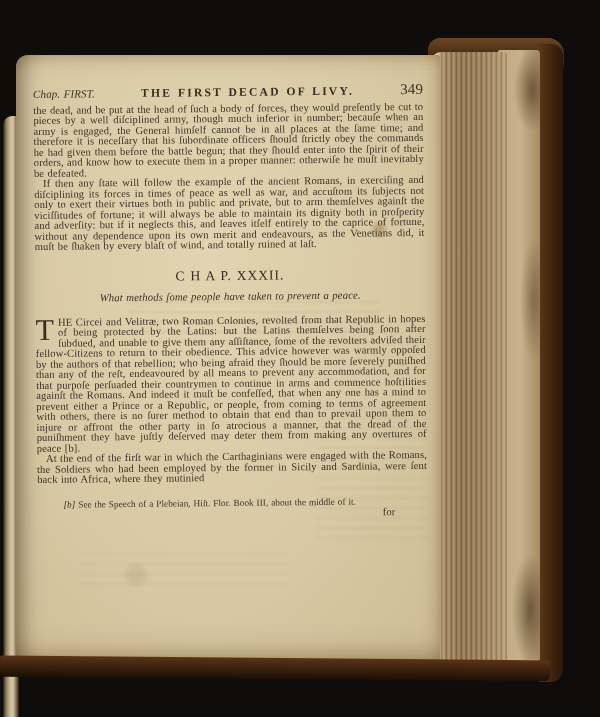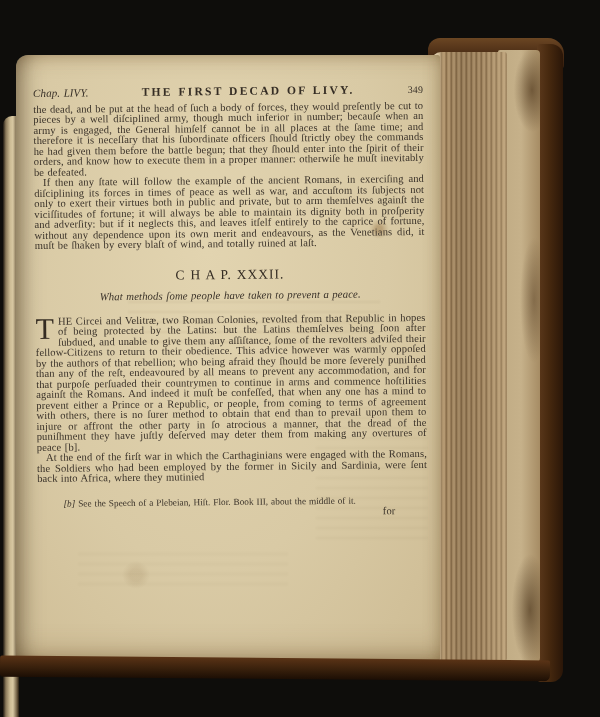--- a/index.html
+++ b/index.html
@@ -81,21 +81,21 @@
 
   .text{
     position:absolute;left:17px;top:33px;width:390px;
     transform:rotate(-0.6deg);transform-origin:top left;
     color:#3a3229;font-size:10.6px;line-height:10.5px;
     letter-spacing:.1px;word-spacing:.6px;
   }
   .running-header{display:flex;align-items:baseline;margin-bottom:5px;}
   .rh-chap{font-style:italic;font-size:11px;}
   .rh-title{flex:1;text-align:center;font-size:11.6px;letter-spacing:2.2px;font-weight:bold;color:#352d24;}
-  .rh-page{font-size:10px;}
+  .rh-page{font-size:15px;}
   .para{margin:0;text-align:justify;}
   .indent{text-indent:9px;}
   .chap-heading{text-align:center;margin:20px 0 10px 0;font-size:13.5px;letter-spacing:1px;color:#352d24;}
   .chap-subtitle{text-align:center;font-style:italic;margin:0 0 14px 0;font-size:10.8px;}
   .dropcap{
     float:left;font-size:30px;line-height:22px;height:21px;
     padding:1px 4px 0 0;color:#352c22;
   }
   .footnote{margin-top:14px;padding-left:26px;font-size:9.3px;letter-spacing:0;}
   .fn-marker{font-style:italic;}
@@ -113,21 +113,21 @@
   <div class="fore-edge"></div>
 
   <div class="page">
     <div class="ghost ghost-1"></div>
     <div class="ghost ghost-2"></div>
     <div class="ghost ghost-3"></div>
 
     <div class="text">
 
       <div class="running-header">
-        <span class="rh-chap">Chap. LIVY.</span>
+        <span class="rh-chap">Chap. FIRST.</span>
         <span class="rh-title">THE FIRST DECAD OF LIVY.</span>
         <span class="rh-page">349</span>
       </div>
 
       <p class="para">the dead, and be put at the head of ſuch a body of forces, they would preſently be cut to pieces by a well diſciplined army, though much inferior in number; becauſe when an army is engaged, the General himſelf cannot be in all places at the ſame time; and therefore it is neceſſary that his ſubordinate officers ſhould ſtrictly obey the commands he had given them before the battle begun; that they ſhould enter into the ſpirit of their orders, and know how to execute them in a proper manner: otherwiſe he muſt inevitably be defeated.</p>
 
       <p class="para indent">If then any ſtate will follow the example of the ancient Romans, in exerciſing and diſciplining its forces in times of peace as well as war, and accuſtom its ſubjects not only to exert their virtues both in public and private, but to arm themſelves againſt the viciſſitudes of fortune; it will always be able to maintain its dignity both in proſperity and adverſity: but if it neglects this, and leaves itſelf entirely to the caprice of fortune, without any dependence upon its own merit and endeavours, as the Venetians did, it muſt be ſhaken by every blaſt of wind, and totally ruined at laſt.</p>
 
       <div class="chap-heading">C H A P.   XXXII.</div>
 

